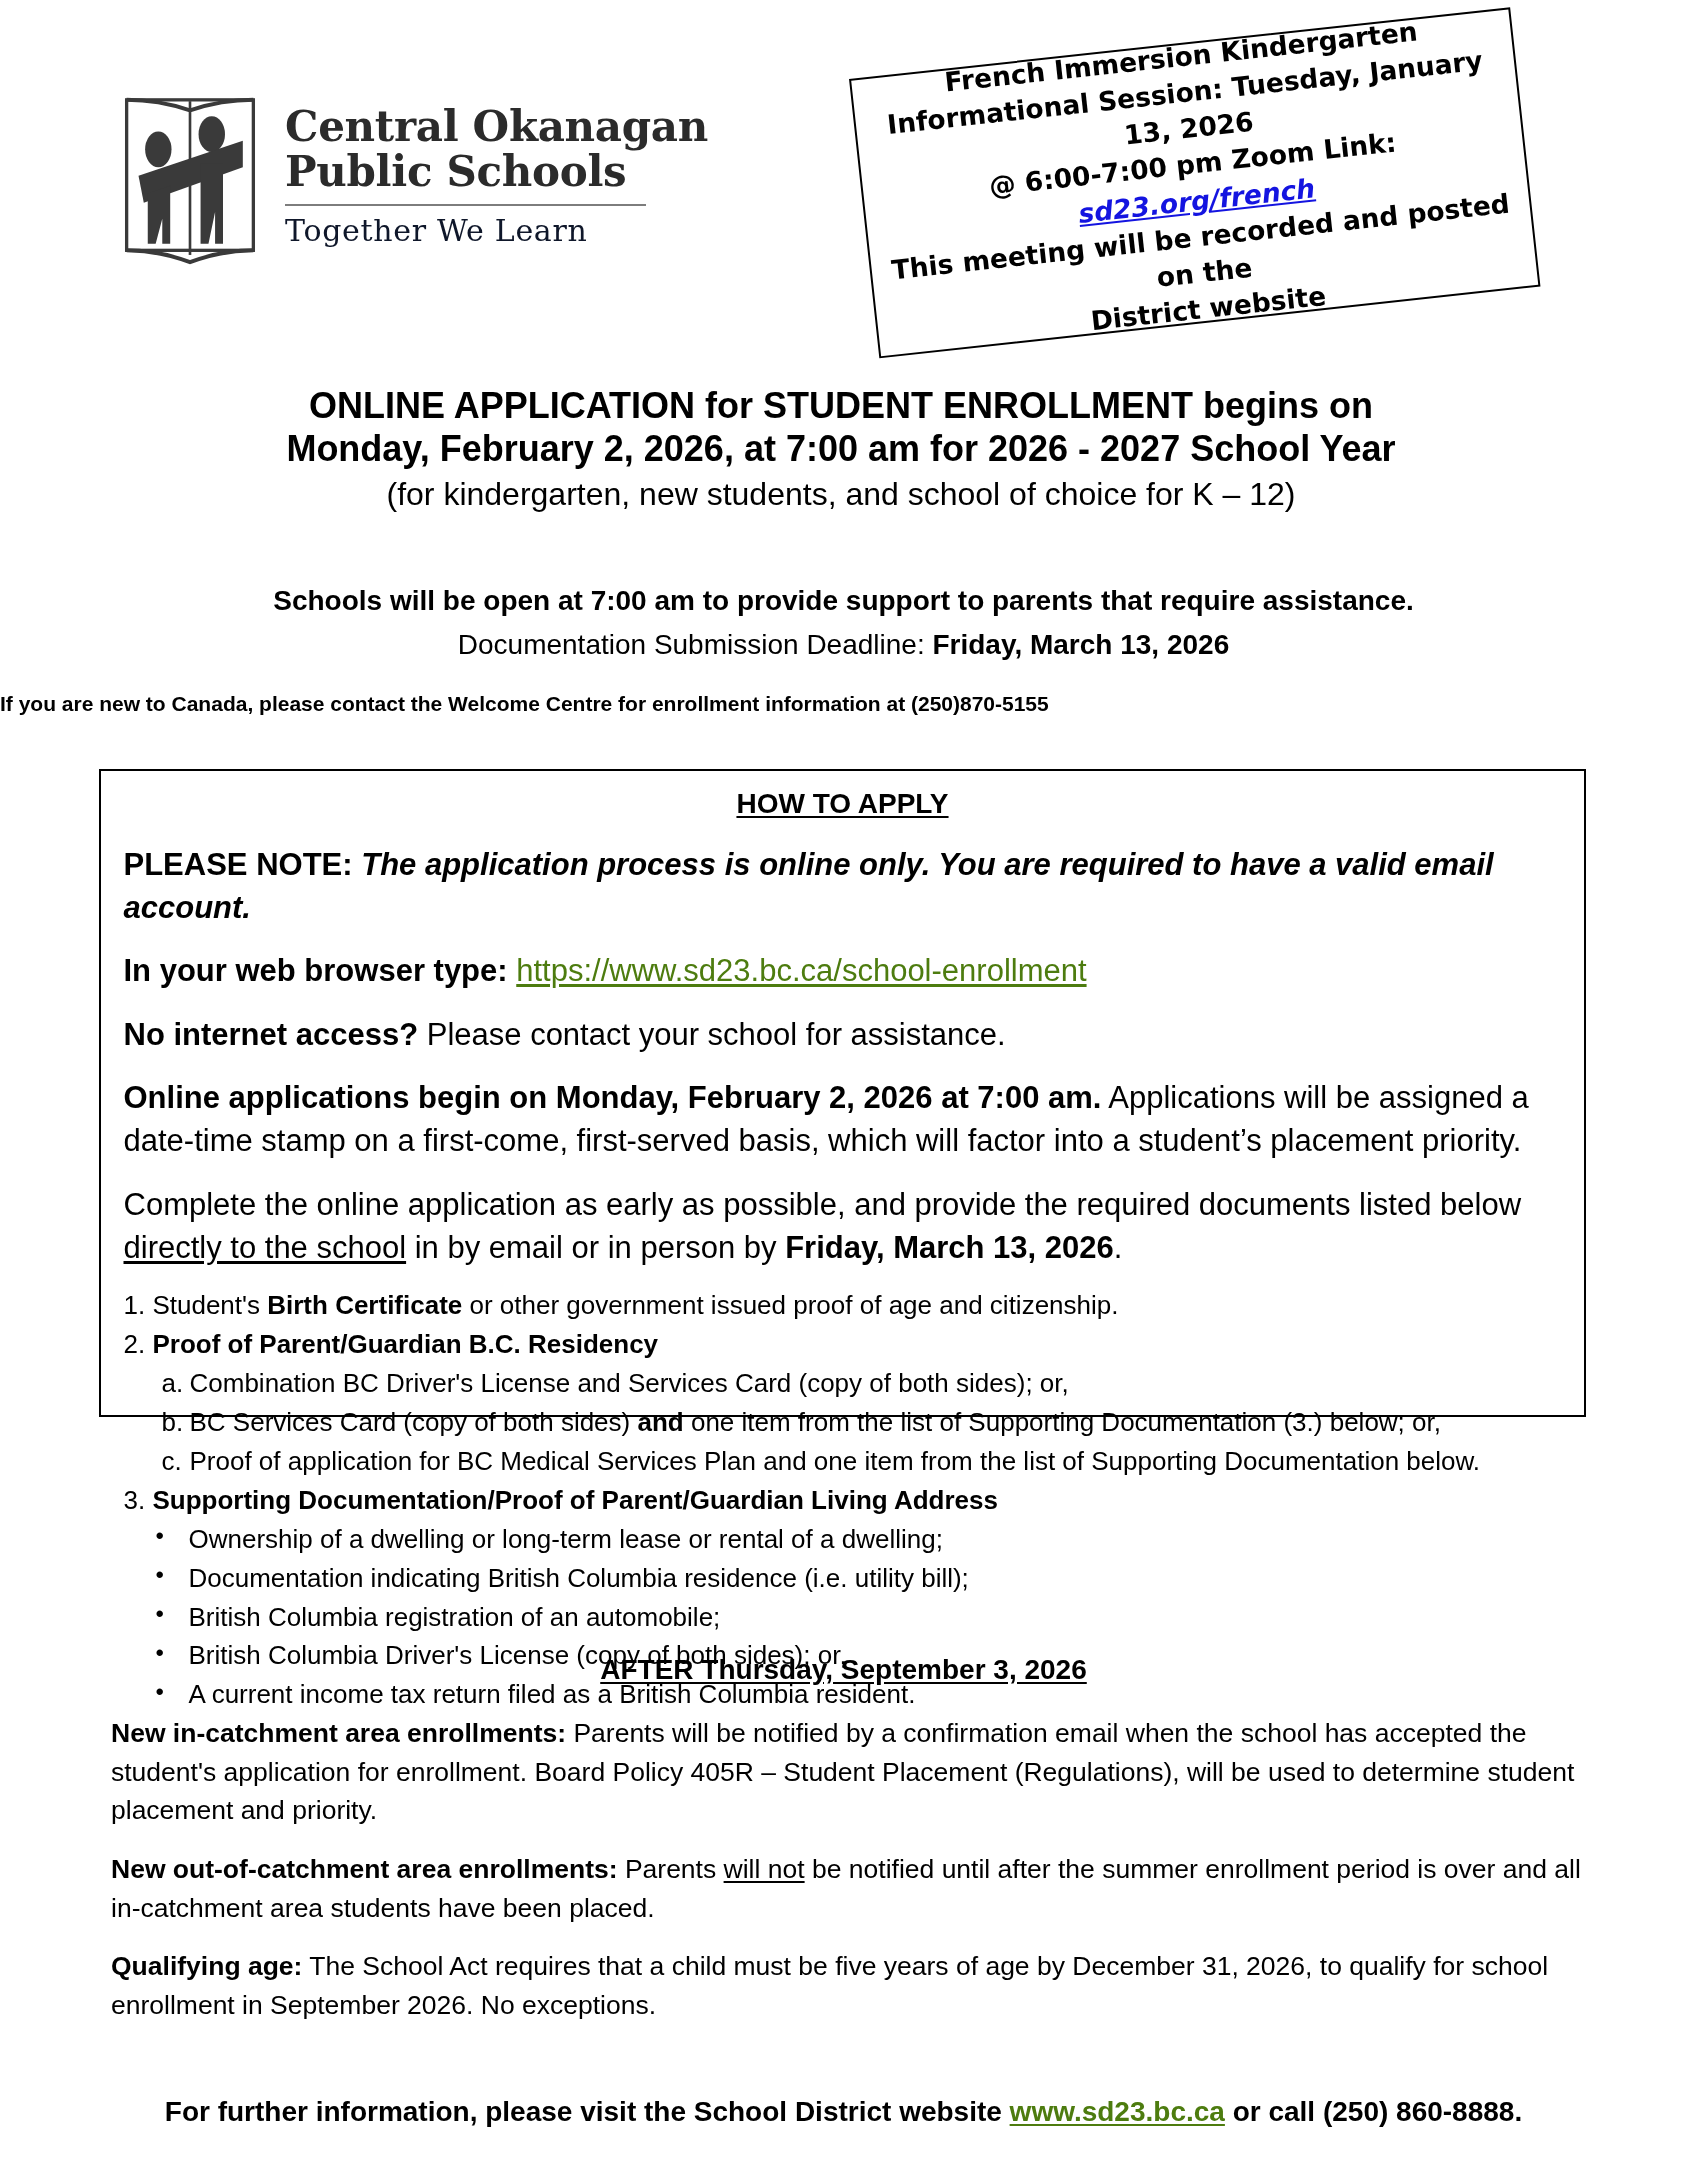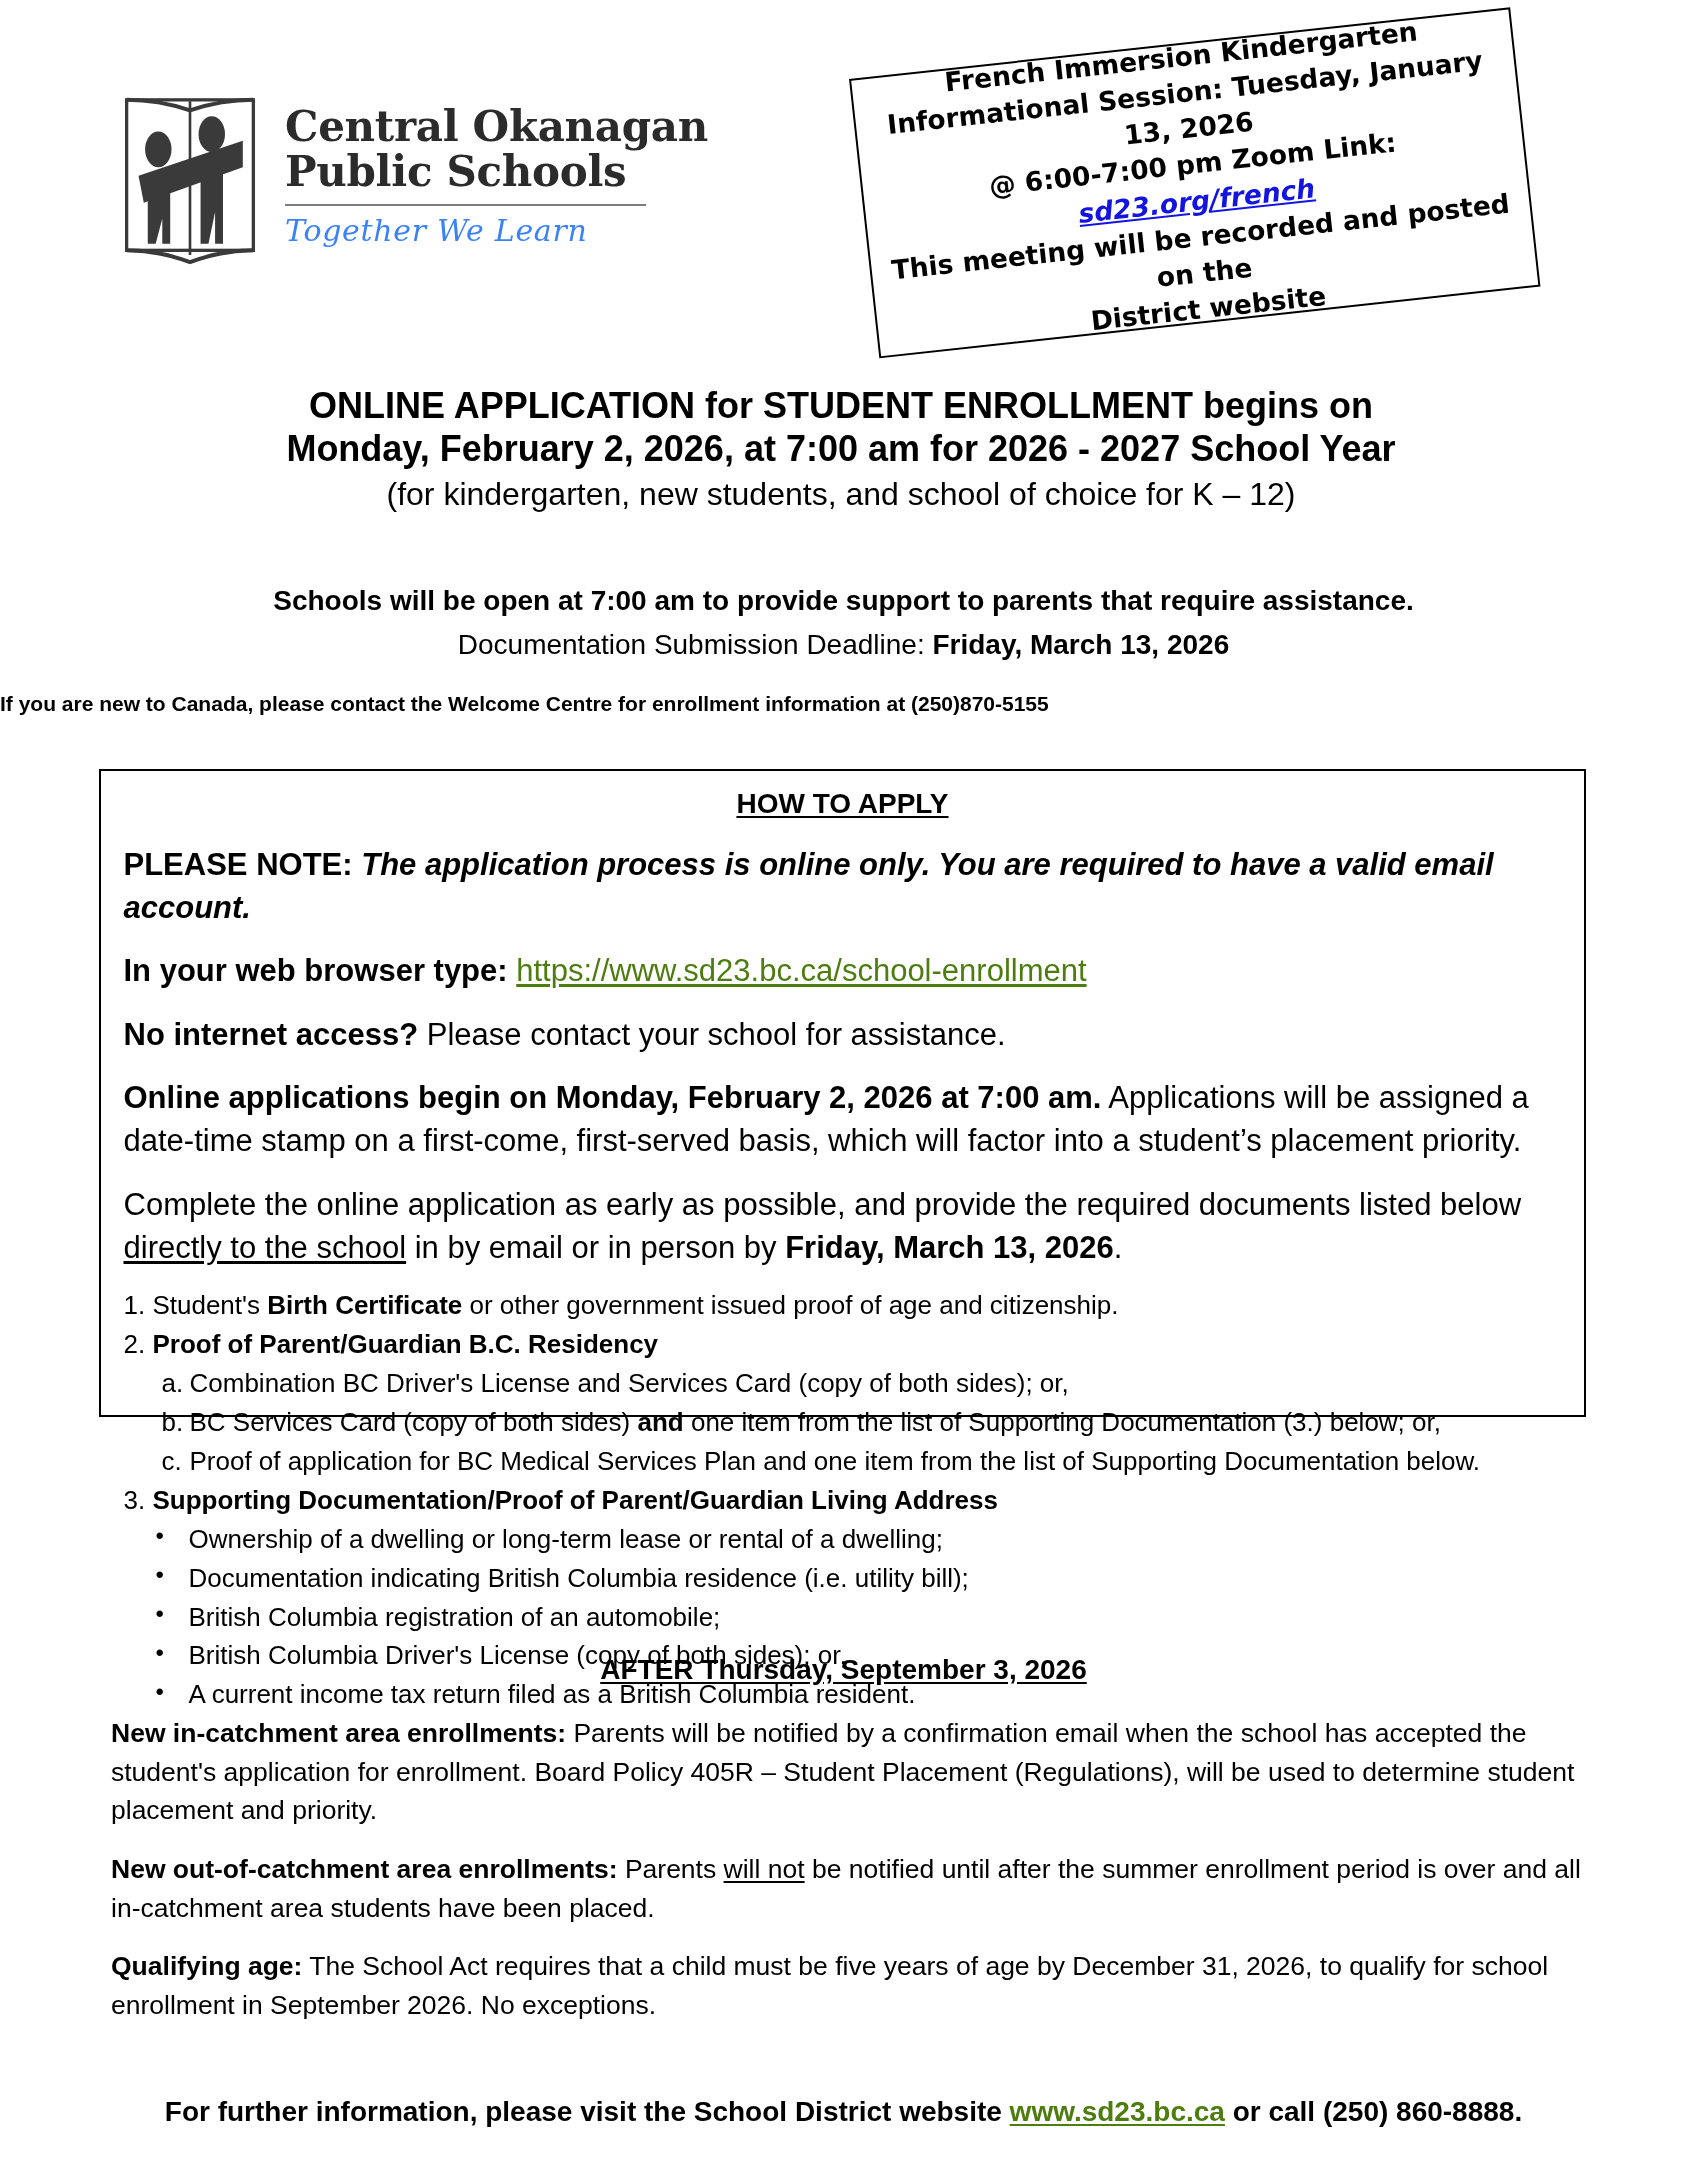--- a/index.html
+++ b/index.html
@@ -45,23 +45,22 @@
   .logo-rule {
     width: 361px;
     height: 2.6px;
     background: #7d7d7d;
     margin: 9.3px 0 6.6px 0;
   }
   .logo-tagline {
     font-family: "DejaVu Serif", serif;
     font-size: 30px;
     letter-spacing: 0.7px;
-    color: #3b82f6;
+    color: #0f172a;
     white-space: nowrap;
-    font-style: italic;
   }
 
   
   .callout {
     position: absolute;
     left: 849px;
     top: 79px;
     width: 665px;
     height: 281px;
     border: 2px solid #000;

